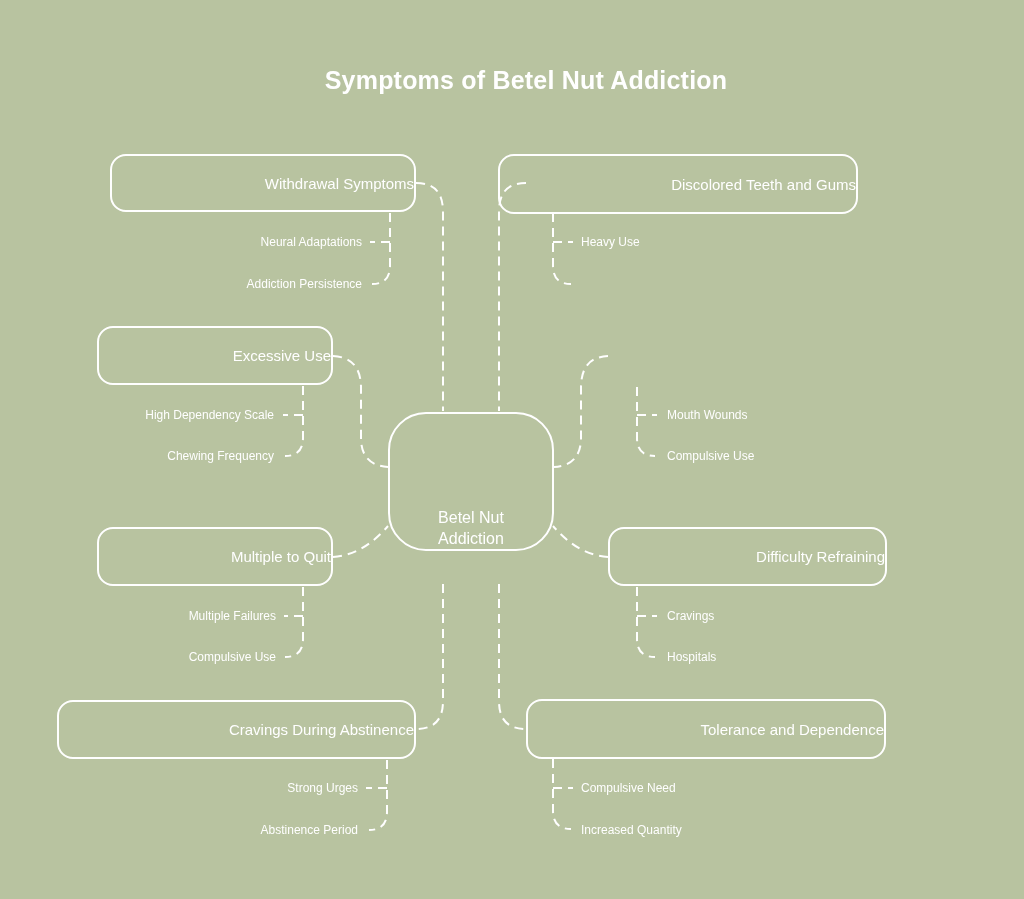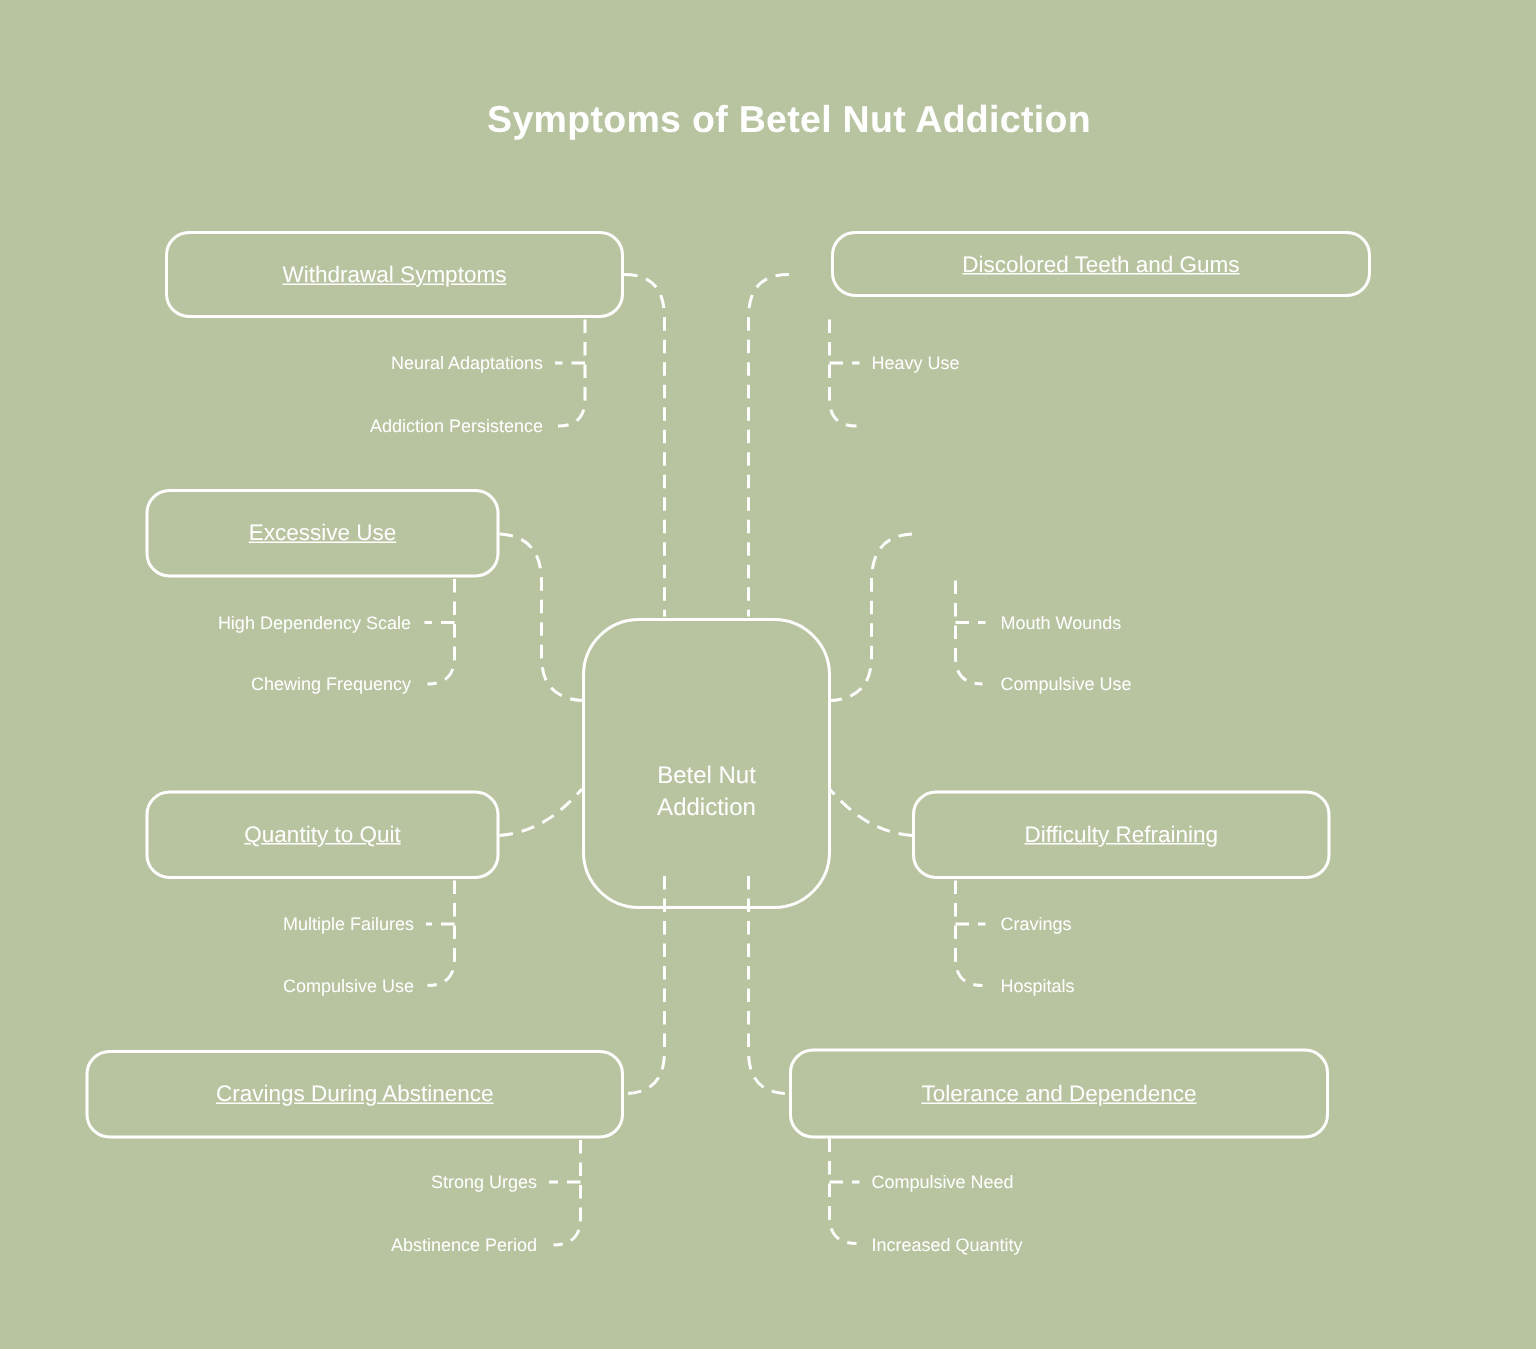--- a/index.html
+++ b/index.html
@@ -26,48 +26,47 @@
   svg.connectors path {
     fill:none;
     stroke:var(--line);
     stroke-width:2;
     stroke-dasharray:9 6;
   }
   .node {
     position:absolute;
     border:2.5px solid var(--line);
     border-radius:16px;
-    display:flex; align-items:center; justify-content:center;
+    display:flex; align-items:center; justify-content:flex-end;
     font-size:15px; text-align:center;
     white-space:nowrap;
-    text-decoration:underline;
   }
   .center-node {
     position:absolute;
-    left:388px; top:412px; width:166px; height:194px;
+    left:388px; top:412px; width:166px; height:139px;
     border:2.5px solid var(--line);
     border-radius:38px;
     font-size:16px; line-height:21px;
     text-align:center;
     padding-top:93px;
   }
   .center-node .center-label { display:inline-block; width:92px; }
   .leaf {
     position:absolute;
     height:28px; line-height:28px;
     font-size:12px;
     white-space:nowrap;
   }
   .leaf-left { text-align:right; }
   
   .box-withdrawal { left:110px; top:154px; width:306px; height:58px; }
   .box-excessive  { left:97px;  top:326px; width:236px; height:59px; }
   .box-inability  { left:97px;  top:527px; width:236px; height:59px; }
   .box-cravings   { left:57px;  top:700px; width:359px; height:59px; }
-  .box-discolored { left:554px; top:154px; width:360px; height:44px; }
+  .box-discolored { left:498px; top:154px; width:360px; height:60px; }
   .box-continued  { left:608px; top:326px; width:390px; height:60px; }
   .box-difficulty { left:608px; top:527px; width:279px; height:59px; }
   .box-tolerance  { left:526px; top:699px; width:360px; height:60px; }
 </style>
 </head>
 <body>
 
 <div class="stage">
 
   <div class="title">Symptoms of Betel Nut Addiction</div>
@@ -112,21 +111,21 @@
     <span class="center-label">Betel Nut Addiction</span>
   </div>
 
   <div class="node box-withdrawal">
     <span>Withdrawal Symptoms</span>
   </div>
   <div class="node box-excessive">
     <span>Excessive Use</span>
   </div>
   <div class="node box-inability">
-    <span>Quantity to Quit</span>
+    <span>Multiple to Quit</span>
   </div>
   <div class="node box-cravings">
     <span>Cravings During Abstinence</span>
   </div>
   <div class="node box-discolored">
     <span>Discolored Teeth and Gums</span>
   </div>
   <div class="node box-difficulty">
     <span>Difficulty Refraining</span>
   </div>

